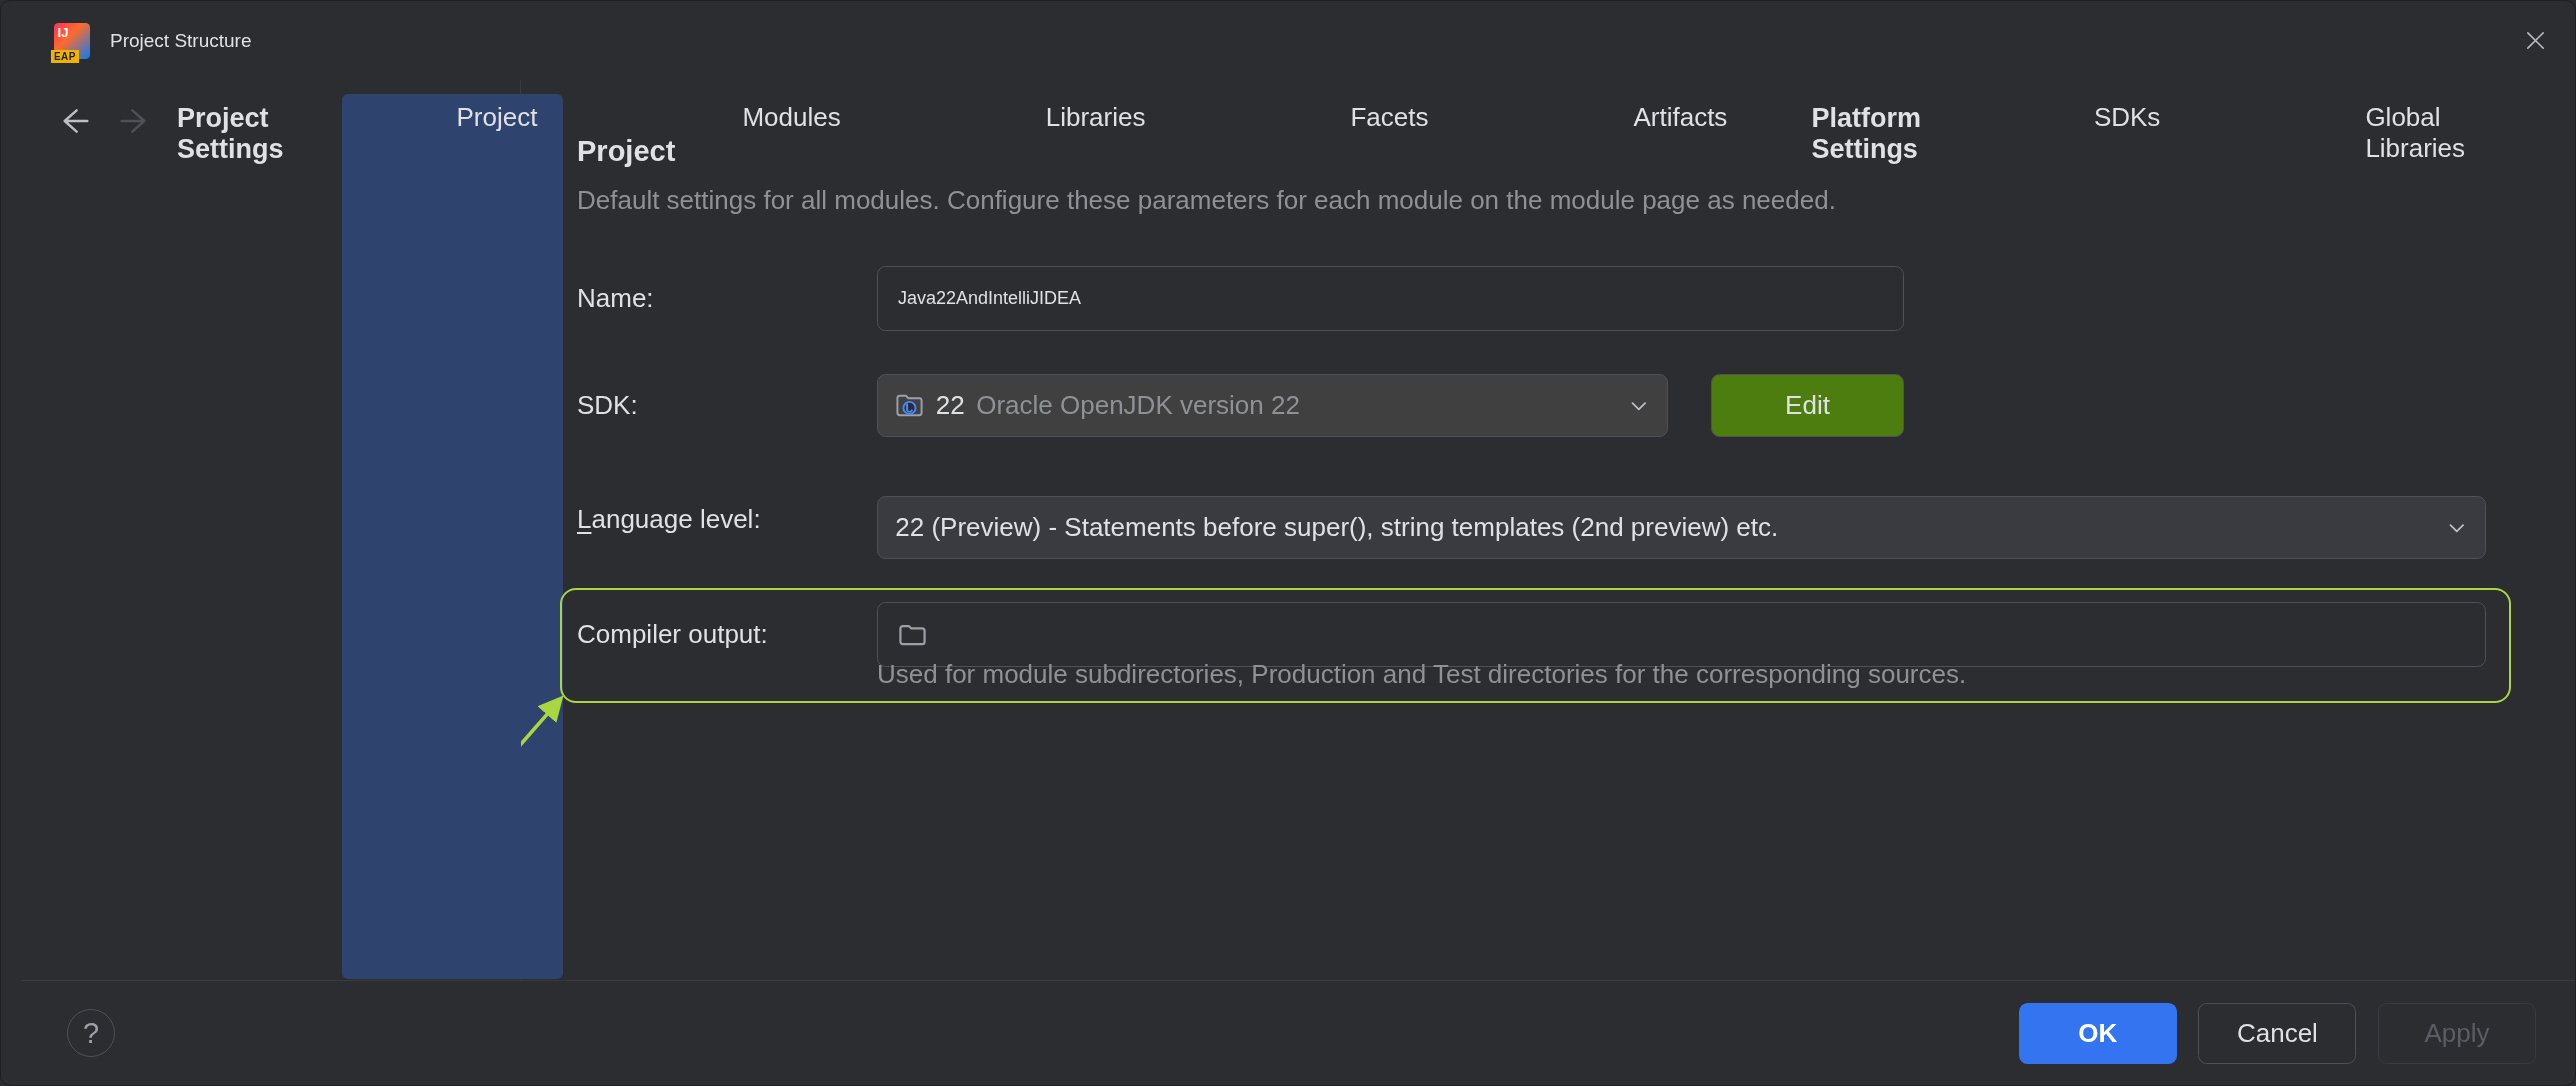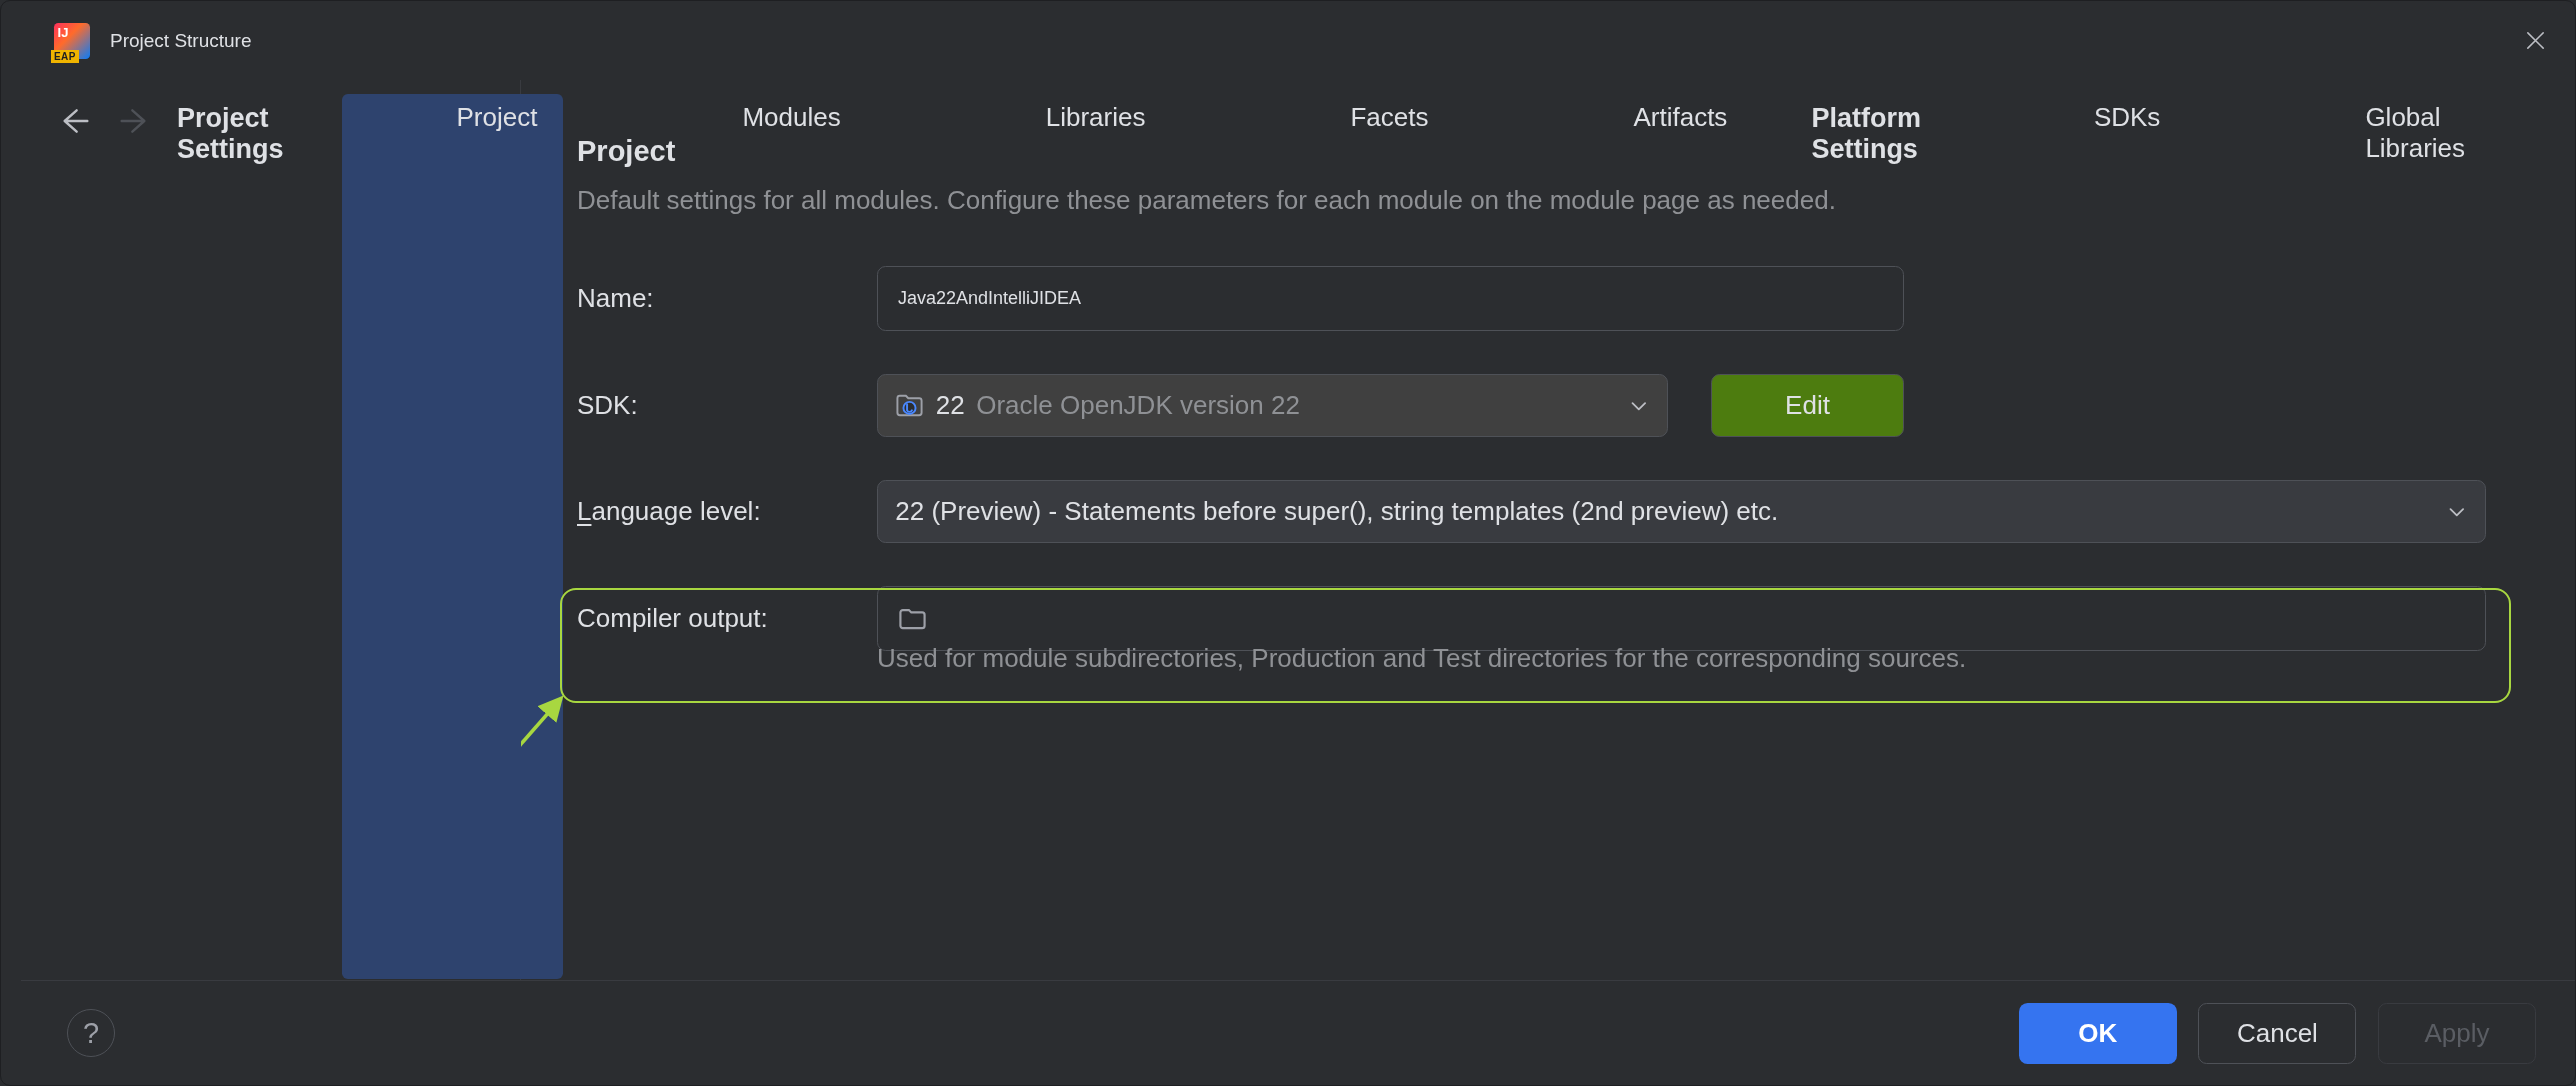--- a/index.html
+++ b/index.html
@@ -143,20 +143,21 @@
     border-radius:8.6px;
     display:flex; align-items:center;
     padding: 0 17.3px 0 17.3px;
     font-size:26px;
     gap:11.5px;
   }
   .combo.sdk { width: 791px; }
   .combo.lang {
     width: 1609px;
     background:#393b40;
+    margin-top:16px;
   }
   .combo .chev { margin-left:auto; color:#bcbec4; }
   .combo .muted { color:#8f9195; }
   .jdk-icon {
     width:29px; height:29px; flex:0 0 29px;
   }
 
   .edit-btn {
     margin-left: 43px;
     width: 193px; height:63px;

